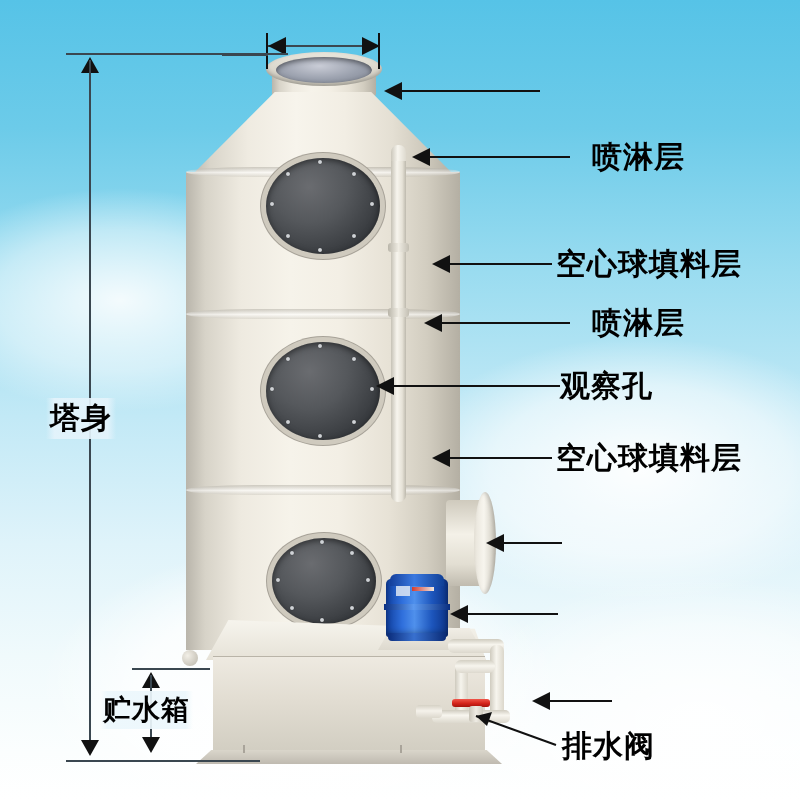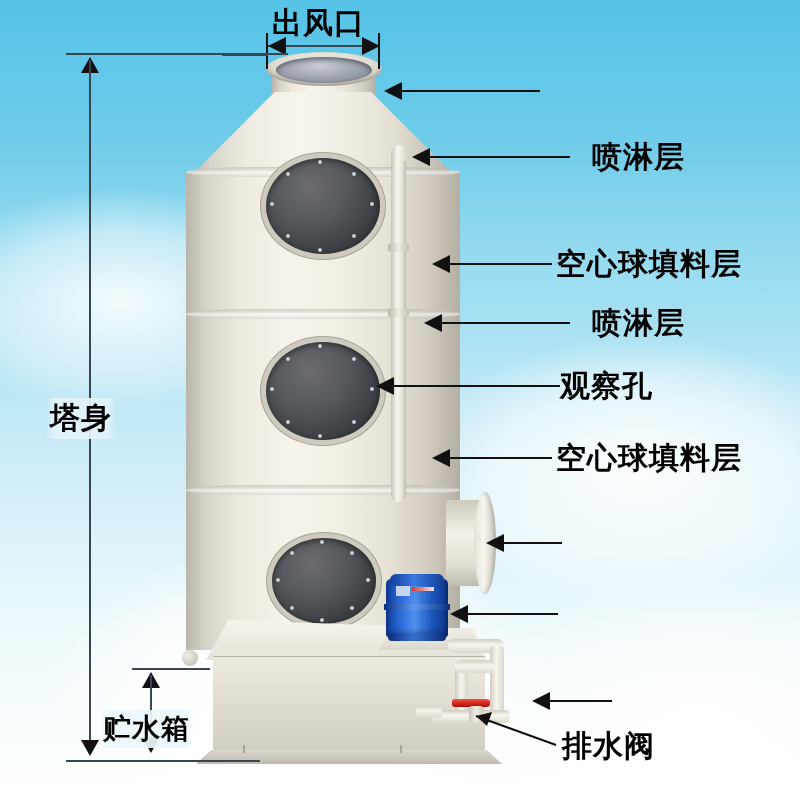--- a/index.html
+++ b/index.html
@@ -197,37 +197,36 @@
 
   <div style="position:absolute;left:182px;top:650px;width:16px;height:16px;border-radius:50%;
               background:radial-gradient(circle at 35% 35%,#f2efe7,#bab6aa);"></div>
 
   <div class="hline" style="left:268px;top:45px;width:112px;"></div>
   <div class="arrowL" style="left:268px;top:37px;"></div>
   <div class="arrowR" style="left:362px;top:37px;"></div>
   <div class="tick" style="left:266px;top:33px;height:36px;"></div>
   <div class="tick" style="left:378px;top:33px;height:36px;"></div>
   <div class="hline" style="left:222px;top:54px;width:46px;"></div>
-  <div class="lbl" style="left:272px;top:3px;font-size:30px;">出风口</div>
 
   <div class="hline" style="left:66px;top:53px;width:222px;"></div>
   <div class="arrowU" style="left:81px;top:57px;"></div>
   <div class="vline" style="left:89px;top:60px;height:680px;"></div>
   <div class="arrowD" style="left:81px;top:740px;"></div>
   <div class="lbl" style="left:46px;top:398px;font-size:30px;
               background:linear-gradient(90deg,rgba(228,243,251,0),rgba(228,243,251,.92) 12%,rgba(228,243,251,.92) 88%,rgba(228,243,251,0));
               padding:0 4px;">塔身</div>
 
   <div class="hline" style="left:132px;top:668px;width:78px;"></div>
   <div class="arrowU" style="left:142px;top:672px;"></div>
   <div class="vline" style="left:150px;top:675px;height:62px;"></div>
   <div class="arrowD" style="left:142px;top:737px;"></div>
   <div class="lbl" style="left:100px;top:691px;font-size:28px;
               background:linear-gradient(90deg,rgba(236,247,252,0),rgba(236,247,252,.92) 8%,rgba(236,247,252,.92) 92%,rgba(236,247,252,0));
-              padding:0 3px;margin-top:19px;">贮水箱</div>
+              padding:0 3px;">贮水箱</div>
 
   <div class="hline" style="left:66px;top:760px;width:194px;"></div>
 
   <div class="leader" style="left:400px;top:90px;width:140px;"></div>
   <div class="arrowL" style="left:384px;top:82px;"></div>
 
   <div class="leader" style="left:428px;top:156px;width:142px;"></div>
   <div class="arrowL" style="left:412px;top:148px;"></div>
   <div class="lbl" style="left:592px;top:137px;font-size:30px;">喷淋层</div>
 

